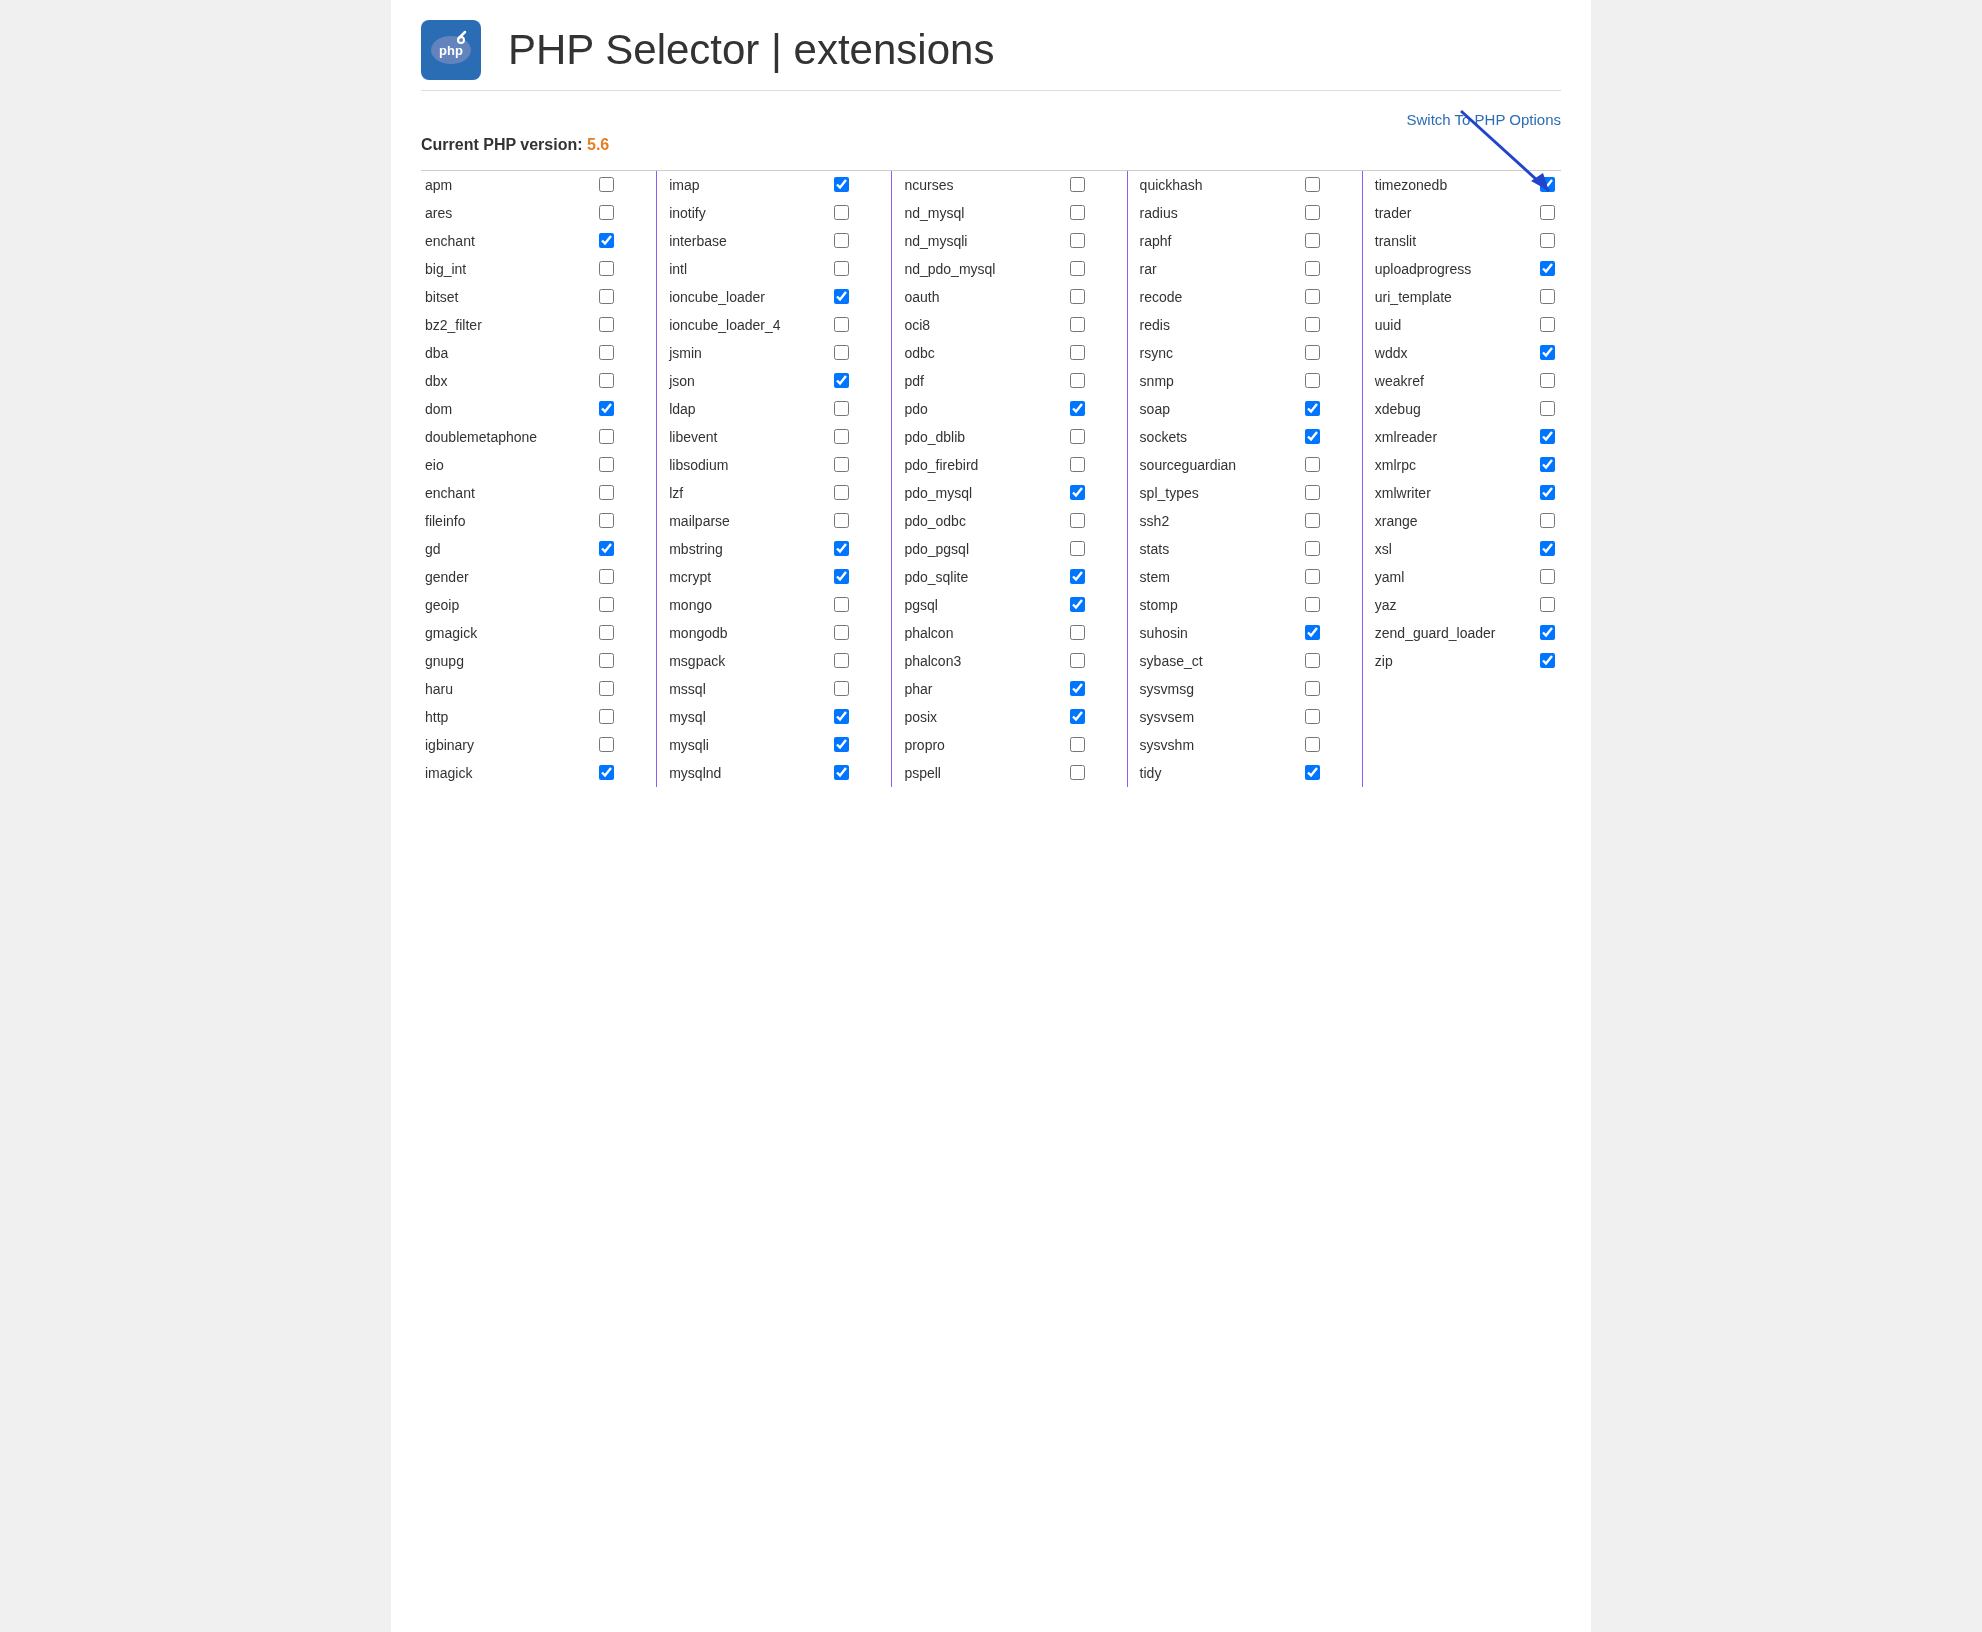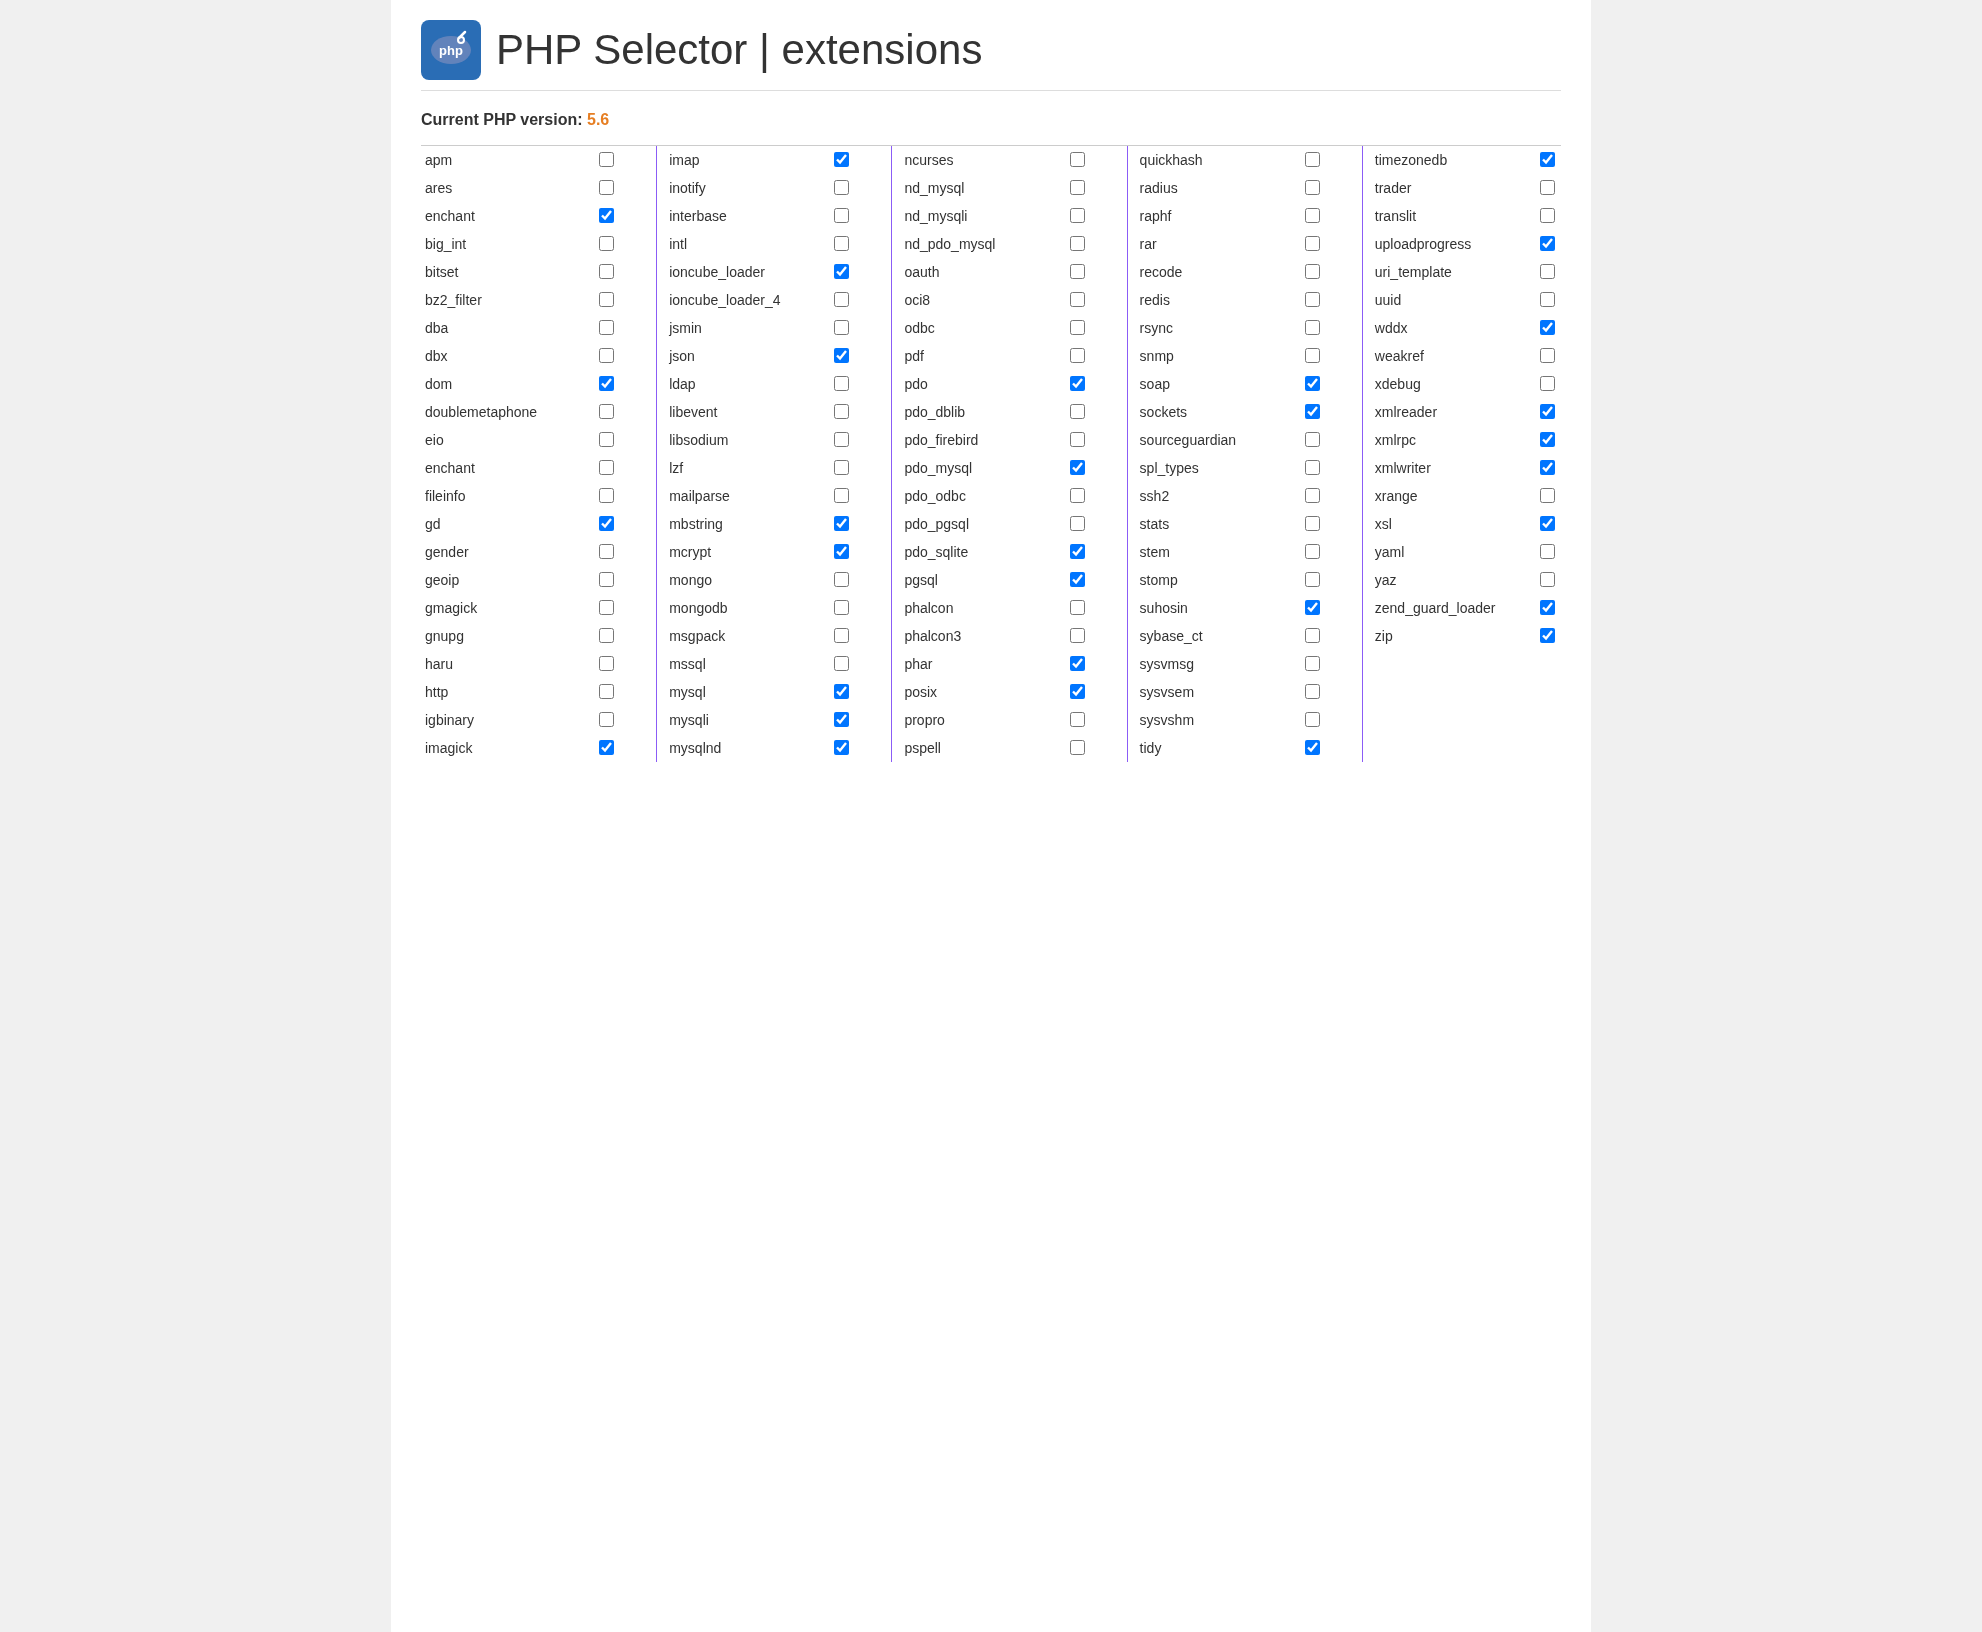--- a/index.html
+++ b/index.html
@@ -15,20 +15,21 @@
       margin: 0 auto;
       padding: 20px 30px 30px 30px;
       min-height: 100vh;
     }
     .header {
       display: flex;
       align-items: center;
       margin-bottom: 20px;
       border-bottom: 1px solid #ddd;
       padding-bottom: 10px;
+      gap: 12px;
     }
     .logo {
       width: 60px;
       height: 60px;
       margin-right: 15px;
       background: #2a6db5;
       border-radius: 8px;
       display: flex;
       align-items: center;
       justify-content: center;
@@ -151,20 +152,32 @@
         <ellipse cx="22" cy="22" rx="20" ry="14" fill="#8892bf" opacity="0.6"></ellipse>
         <text x="22" y="27" text-anchor="middle" font-size="13" font-weight="bold" fill="white" font-family="Arial">php</text>
 
         <line x1="30" y1="10" x2="36" y2="4" stroke="white" stroke-width="2.5" stroke-linecap="round"></line>
         <circle cx="32" cy="12" r="3" fill="none" stroke="white" stroke-width="2"></circle>
       </svg>
     </div>
     <h1 class="header-title">PHP Selector | extensions</h1>
   </div>
 
+  <div style="position:relative;">
+
+    <svg style="position:absolute; right:0; top:-10px; width:160px; height:110px; pointer-events:none; z-index:10;" viewBox="0 0 160 110" xmlns="http://www.w3.org/2000/svg">
+      <line x1="60" y1="10" x2="148" y2="90" stroke="#2244cc" stroke-width="3"></line>
+
+      <polygon points="148,90 130,80 142,72" fill="#2244cc"></polygon>
+    </svg>
+
+    <div class="top-right-area">
+      <a href="#" class="switch-link">Switch To PHP Options</a>
+    </div>
+  </div>
 
   <div class="top-section">
     <div class="current-version-line">
       <span>Current PHP version:</span>
       <span class="version-num">5.6</span>
     </div>
   </div>
 
   <div class="ext-grid" id="ext-grid">
   <div class="ext-column">

